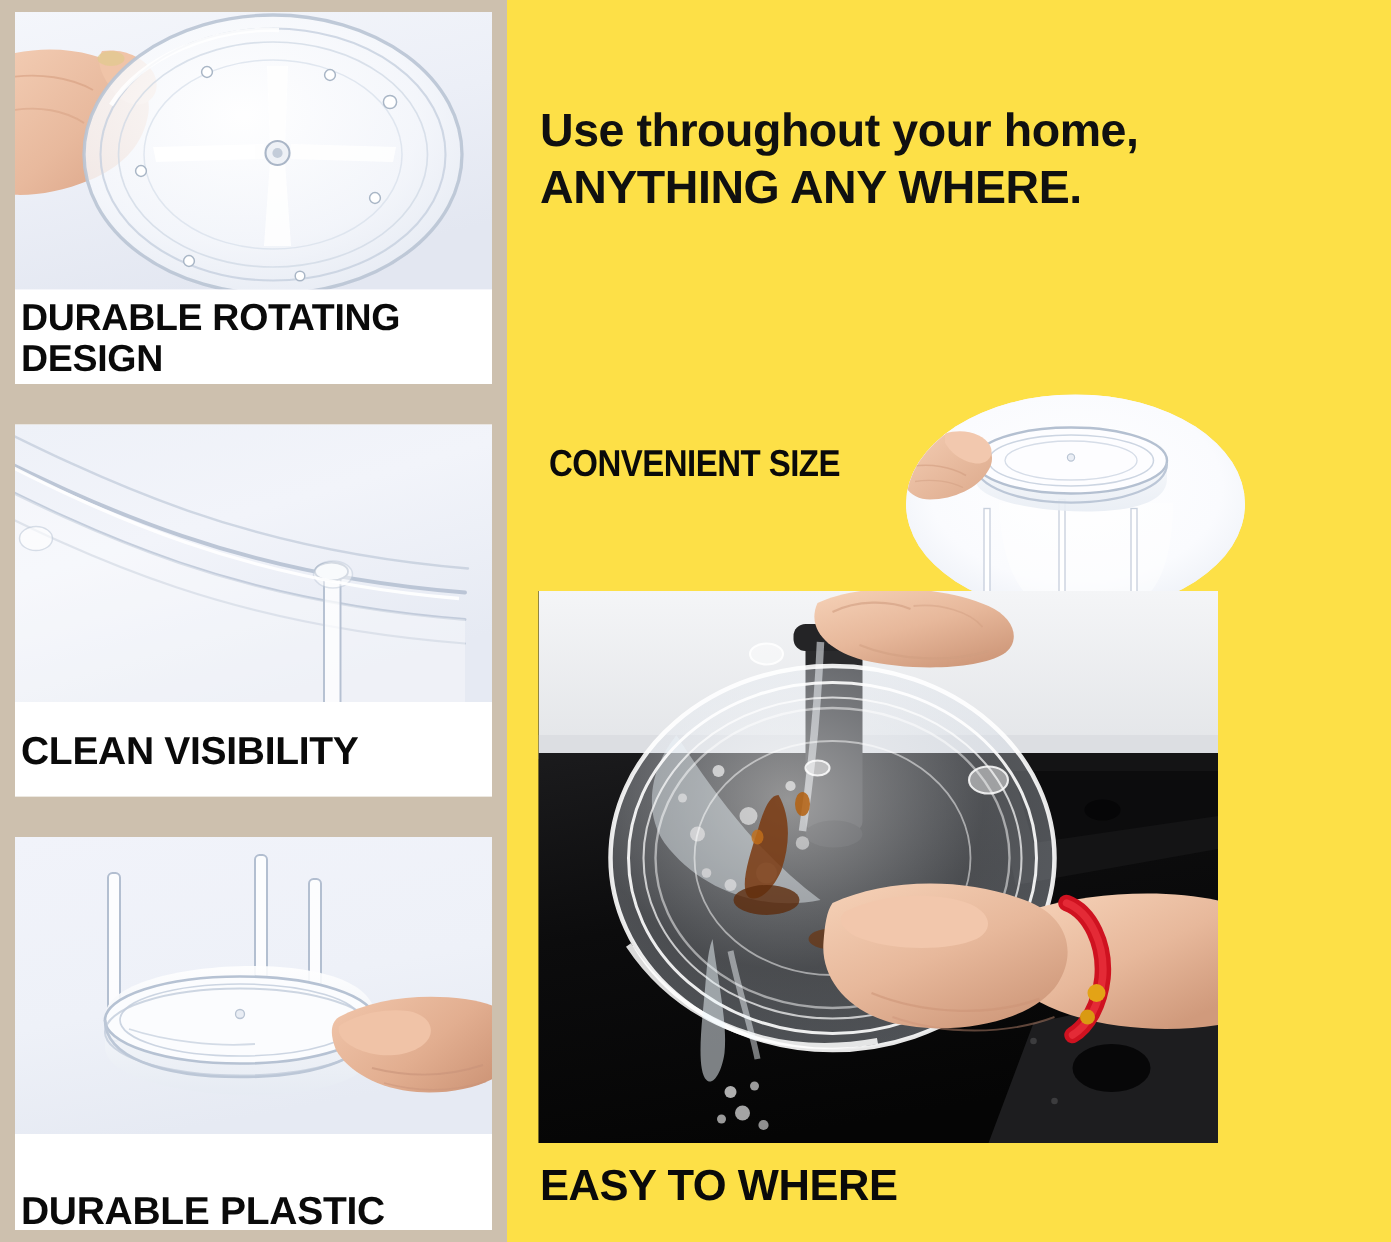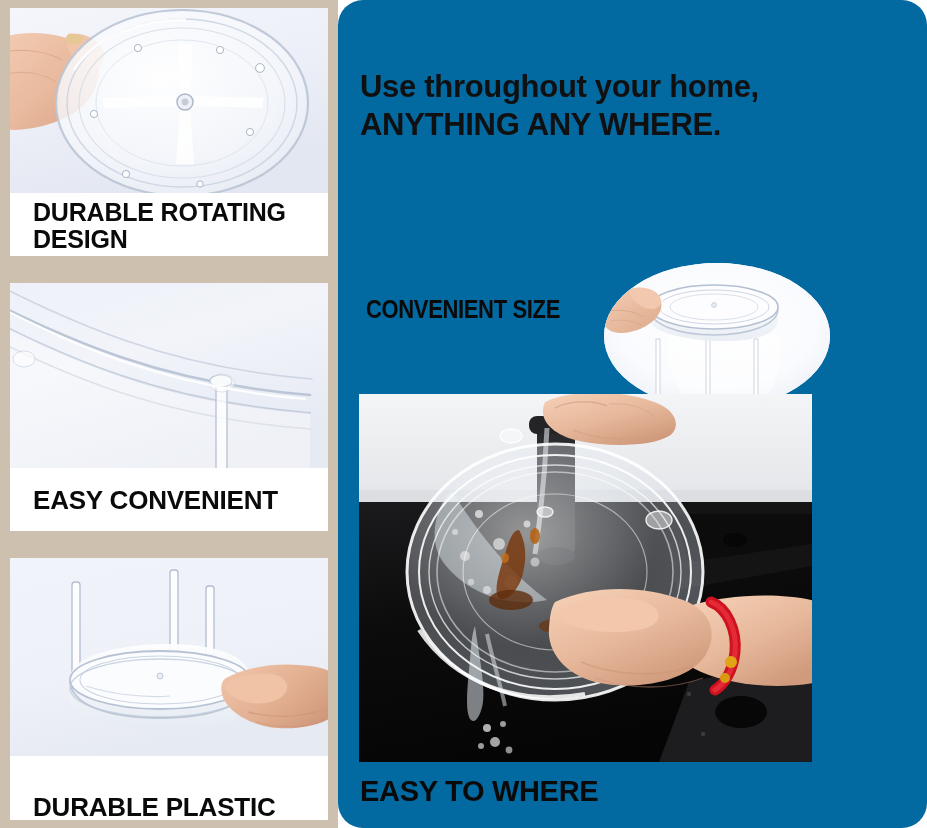--- a/index.html
+++ b/index.html
@@ -23,36 +23,36 @@
   .panel-3{top:558px;height:262px;}
 
   .photo{position:relative;width:100%;overflow:hidden;background:#eef0f7;}
   .p1-photo{height:185px;}
   .p2-photo{height:185px;}
   .p3-photo{height:198px;}
 
   .caption-bar{
     background:#ffffff;
     display:flex;align-items:center;
-    padding:2px 10px 0 23px;
+    padding:2px 10px 0 4px;
     box-sizing:border-box;
   }
   .p1-cap{height:63px;}
   .p2-cap{height:63px;}
   .p3-cap{height:64px;}
   .cap-text{
     font-size:25px;font-weight:bold;color:#0a0a0a;
     line-height:1.06;letter-spacing:-0.2px;
     white-space:pre-line;
   }
   .p3-cap .cap-text{font-size:26px;margin-top:38px;}
   .p2-cap .cap-text{font-size:26px;}
 
   
-  .right-col{position:absolute;left:338px;top:0;width:589px;height:828px;background:#0369a1;border-radius:25px;}
+  .right-col{position:absolute;left:338px;top:0;width:589px;height:828px;background:#fde047;}
 
   .headline{
     position:absolute;left:22px;top:68px;width:540px;
     font-size:31px;font-weight:bold;color:#101010;
     line-height:1.22;letter-spacing:-0.3px;
     white-space:pre-line;
   }
 
   .conv-row{position:absolute;left:0px;top:257px;width:589px;height:150px;}
   .conv-label{
@@ -179,21 +179,21 @@
             <rect x="206" y="96" width="11" height="92" fill="none" stroke="#b6c1d2" stroke-width="1.3"></rect>
             <ellipse cx="211" cy="98" rx="11" ry="6" fill="#f2f5fa" stroke="#aab6c7" stroke-width="1.2"></ellipse>
           </g>
 
           <ellipse cx="14" cy="76" rx="11" ry="8" fill="#ffffff" opacity="0.6" stroke="#c2ccda" stroke-width="1"></ellipse>
           <ellipse cx="212" cy="100" rx="13" ry="9" fill="#ffffff" opacity="0.5" stroke="#c2ccda" stroke-width="1"></ellipse>
           <path d="M-30 14 C62 62 152 104 296 116" stroke="#ffffff" stroke-width="2.2" fill="none" opacity="0.9"></path>
         </svg>
       </div>
       <div class="caption-bar p2-cap">
-        <div class="cap-text">EASY CONVENIENT</div>
+        <div class="cap-text">CLEAN VISIBILITY</div>
       </div>
     </div>
 
     <div class="panel panel-3">
       <div class="photo p3-photo">
         <svg class="scene" viewBox="0 0 318 198" preserveAspectRatio="xMidYMid slice">
           <defs>
             <linearGradient id="bg3" x1="0" y1="0" x2="0.3" y2="1">
               <stop offset="0%" stop-color="#f1f3fa"></stop>
               <stop offset="60%" stop-color="#eef1f8"></stop>

